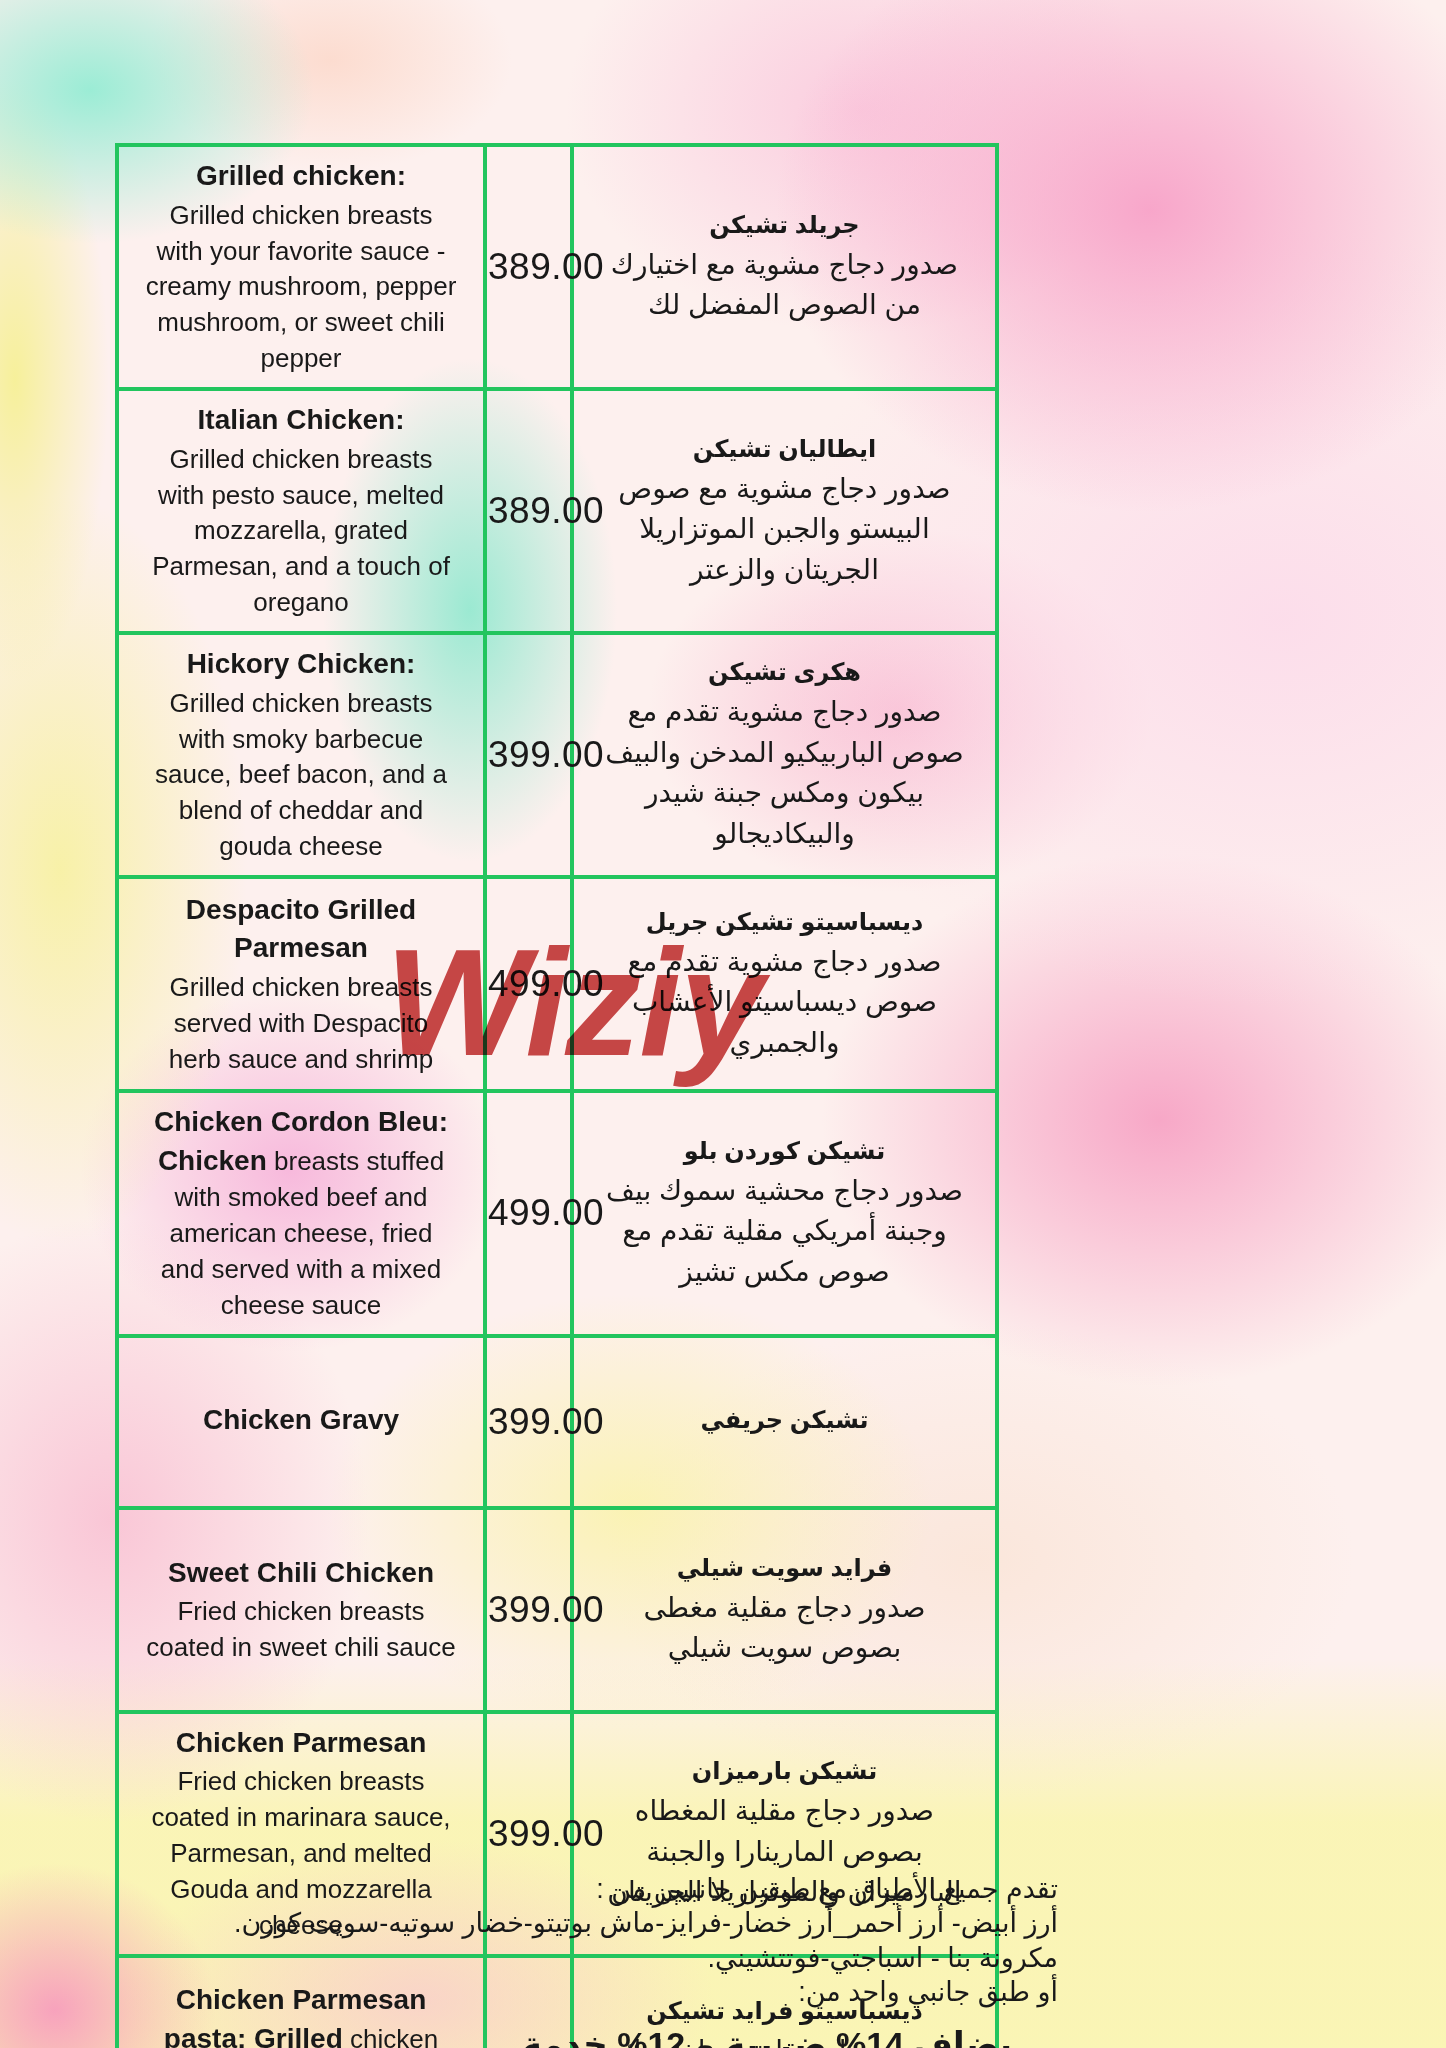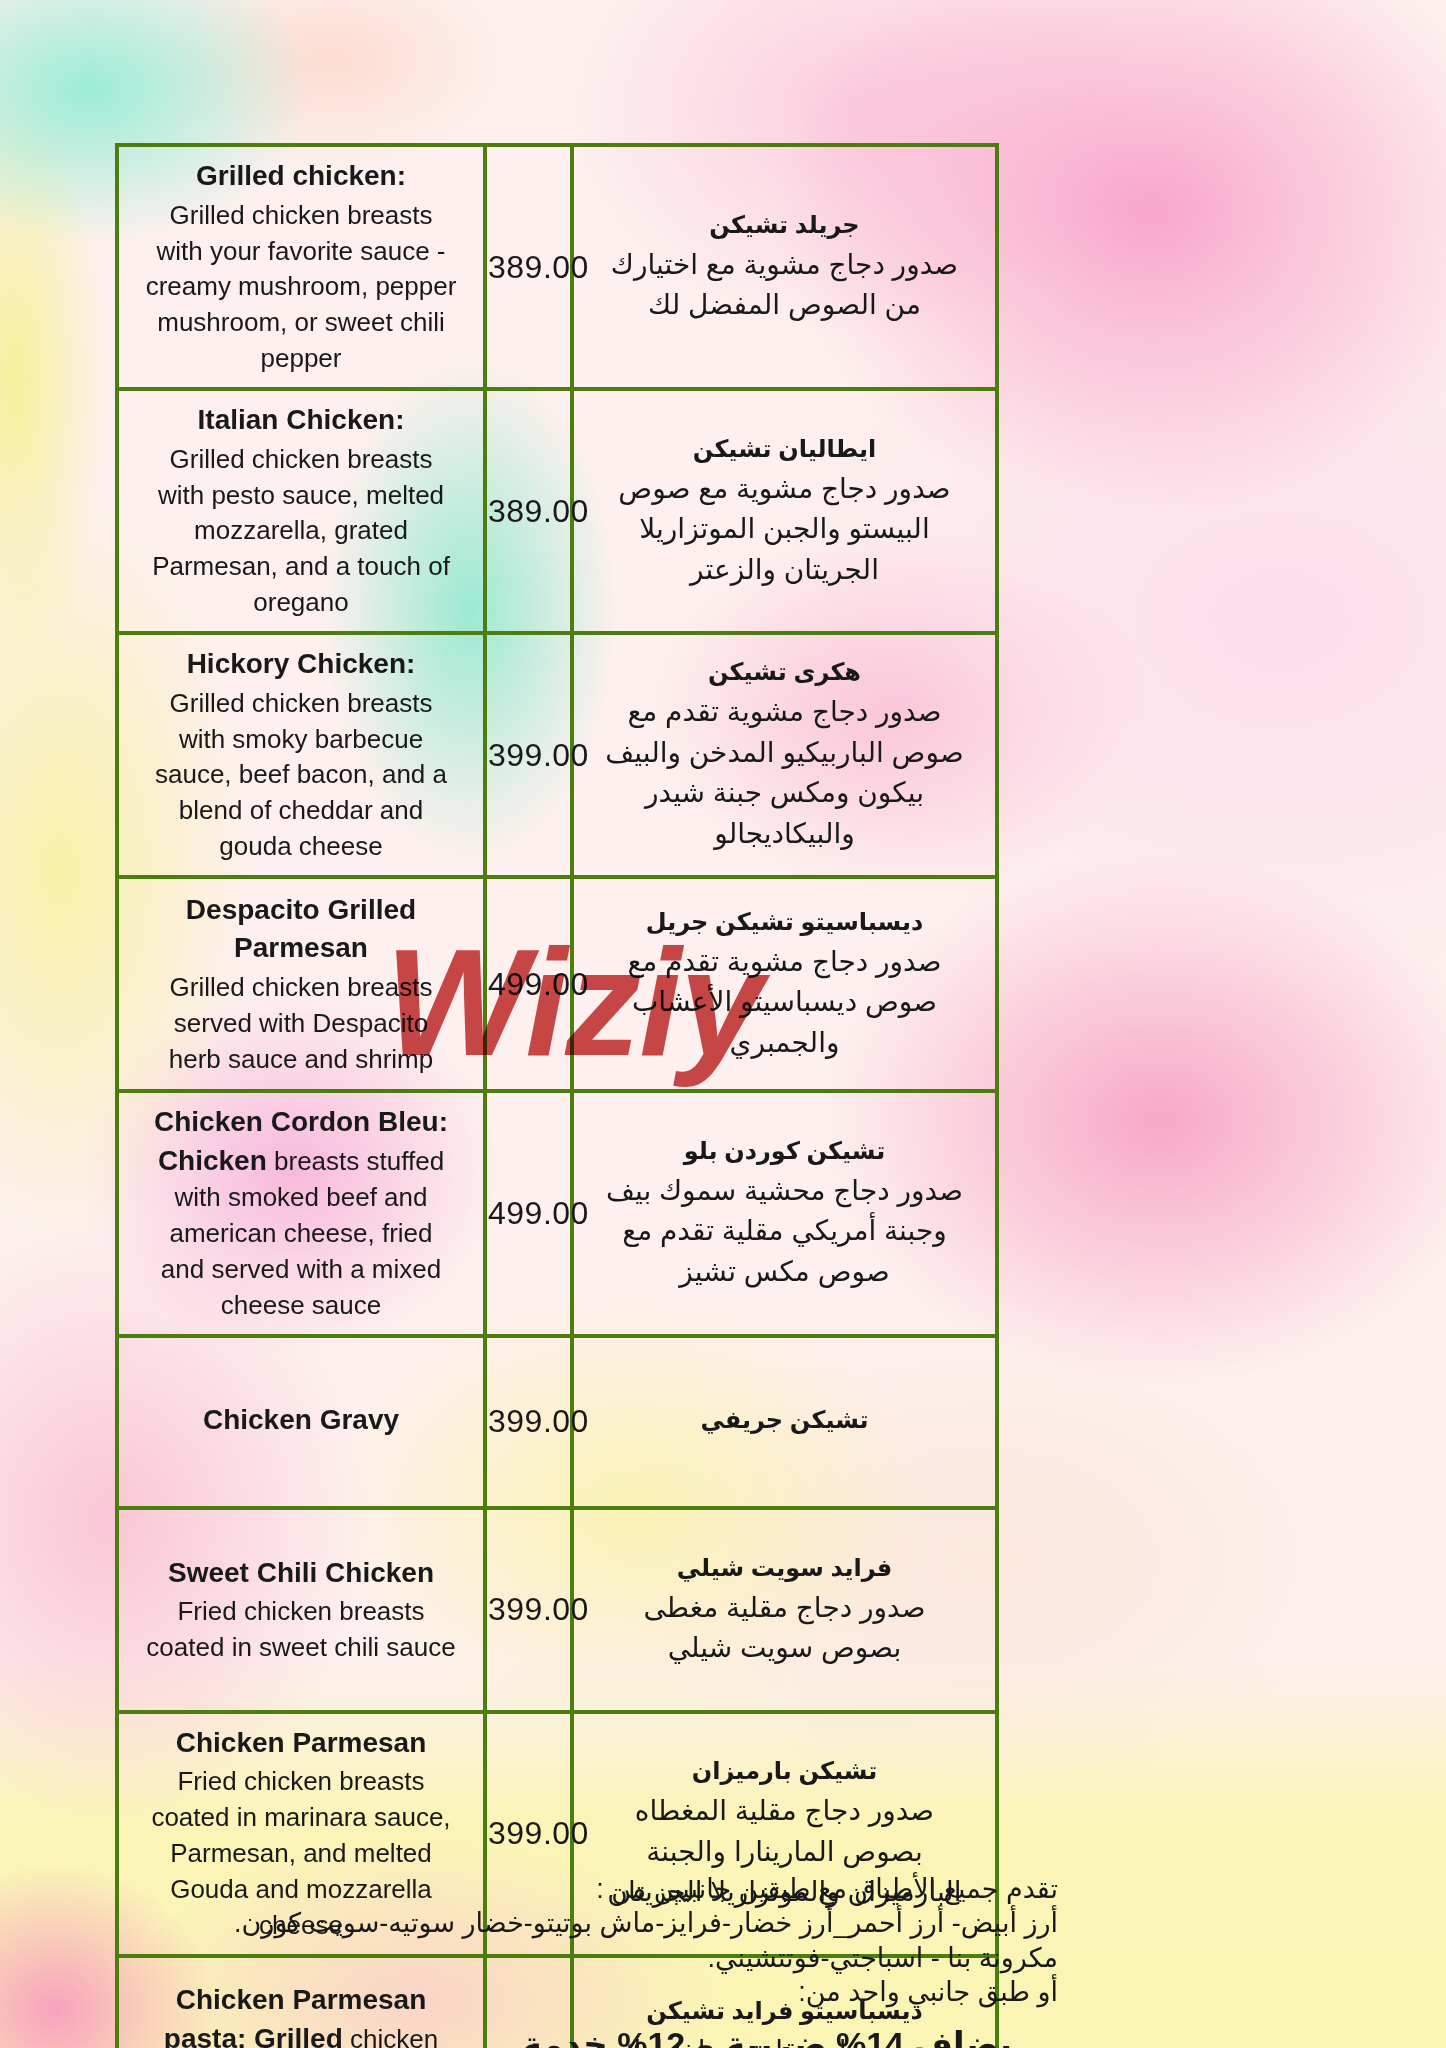--- a/index.html
+++ b/index.html
@@ -27,27 +27,27 @@
       linear-gradient(180deg, rgba(0,0,0,0) 81%, rgba(250,245,178,.92) 89%, rgba(250,245,178,.95) 100%);
   }
   .menu-table{
     position:absolute;left:115px;top:143px;width:880px;
     border-collapse:collapse;table-layout:fixed;
   }
   .menu-table col.c-en{width:368px}
   .menu-table col.c-price{width:87px}
   .menu-table col.c-ar{width:425px}
   .menu-table td{
-    border:4px solid #4d7c0f;vertical-align:middle;background:transparent;
+    border:4px solid #22c55e;vertical-align:middle;background:transparent;
   }
   td.en{text-align:center;padding:10px 26px;font-size:26px;line-height:1.38;}
   .en-bold{font-weight:700;font-size:28px;}
   td.en.stacked .en-bold{display:block;margin-bottom:2px;}
   td.en.inline .en-bold{display:inline;}
-  td.price{text-align:center;font-size:32px;letter-spacing:.5px;}
+  td.price{text-align:center;font-size:37px;letter-spacing:.5px;}
   td.ar{direction:rtl;text-align:center;padding:10px 30px;font-size:28px;line-height:1.45;}
   .ar-title{display:block;font-weight:700;font-size:24px;margin-bottom:2px;}
   
   tr.h0 td{height:215px} tr.h1 td{height:188px} tr.h2 td{height:168px}
   tr.h3 td{height:190px} tr.h4 td{height:186px} tr.h5 td{height:148px}
   tr.h6 td{height:180px} tr.h7 td{height:180px} tr.h8 td{height:212px}
   .watermark{
     position:absolute;left:385px;top:915px;z-index:5;
     font-size:152px;font-weight:800;font-style:italic;
     letter-spacing:-2px;color:#b91c1c;opacity:.8;mix-blend-mode:multiply;

